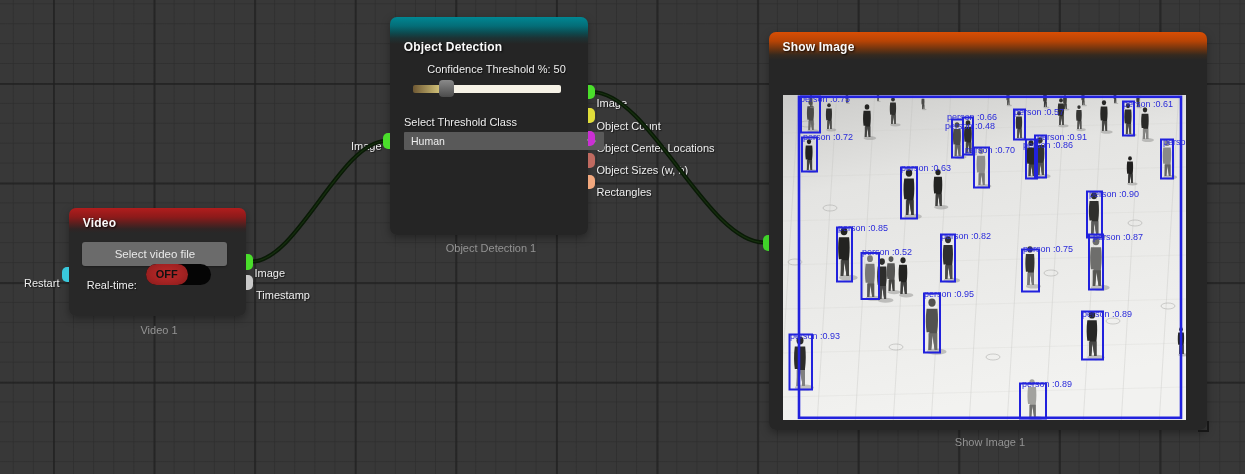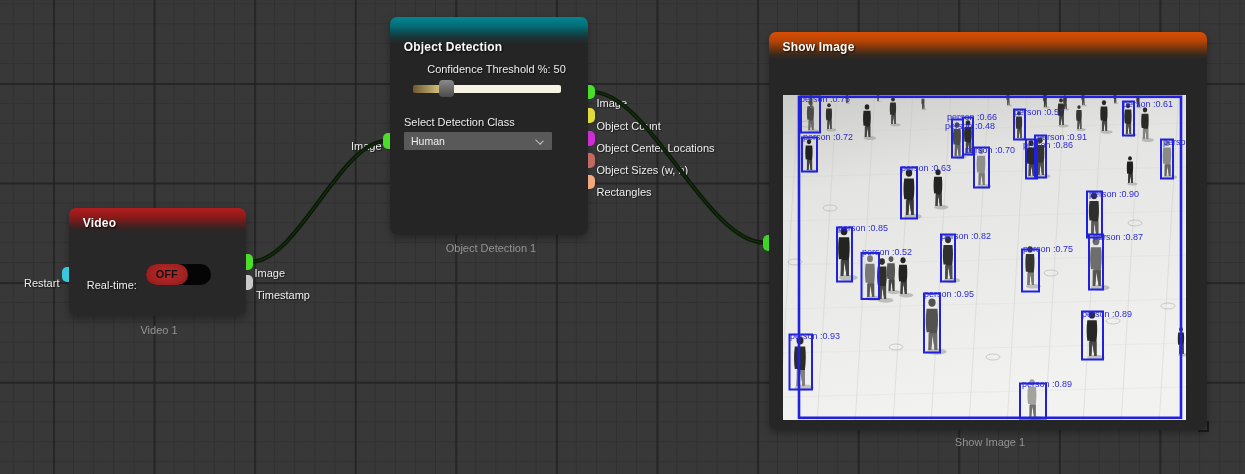--- a/index.html
+++ b/index.html
@@ -32,20 +32,21 @@
 <svg width="1245" height="474" viewBox="0 0 1245 474" style="z-index:1;">
   <path d="M 252,261.5 C 297,261.5 341,141 386,141" fill="none" stroke="#0a1a07" stroke-width="4.2"></path>
   <path d="M 252,261.5 C 297,261.5 341,141 386,141" fill="none" stroke="#16300e" stroke-width="1.2"></path>
   <path d="M 592,92 C 649,92 707,242.5 764,242.5" fill="none" stroke="#0a1a07" stroke-width="4.2"></path>
   <path d="M 592,92 C 649,92 707,242.5 764,242.5" fill="none" stroke="#16300e" stroke-width="1.2"></path>
 </svg>
 
 <div class="node" style="left:68.8px;top:207.5px;width:177px;height:108.5px;z-index:2;
   background:linear-gradient(to bottom,#b11d1d 0px,#8d1a1a 9px,#55201f 16px,#302424 21px,#282828 25px,#282828 100%);">
   <div class="ntitle" style="top:8px;">Video</div>
+  <div class="btn" style="left:13.7px;top:34px;width:145px;height:24.5px;line-height:24.5px;">Select video file</div>
   <div class="plabel" style="left:18px;top:71.5px;">Real-time:</div>
   <div style="position:absolute;left:77px;top:56px;width:65px;height:21px;border-radius:11px;background:#050505;">
     <div style="position:absolute;left:0;top:0;width:42px;height:21px;border-radius:11px;
       background:radial-gradient(ellipse at 50% 45%,#bb2b2b 0%,#a32222 55%,#851c1c 100%);
       color:#111;font-size:11px;font-weight:bold;text-align:center;line-height:21px;">OFF</div>
   </div>
 </div>
 <div class="nlabel" style="left:159px;top:324px;">Video 1</div>
 
 <div class="port" style="left:61.6px;top:266.8px;width:7.4px;height:15.4px;background:#39c8dc;border-radius:5px 0 0 5px;z-index:3;"></div>
@@ -56,22 +57,22 @@
 <div class="plabel" style="left:256px;top:288.8px;">Timestamp</div>
 
 <div class="node" style="left:389.7px;top:17.1px;width:198.5px;height:218.3px;z-index:2;
   background:linear-gradient(to bottom,#008793 0px,#046d77 9px,#0d4a4f 16px,#1d3234 21px,#252525 27px,#252525 100%);">
   <div class="ntitle" style="top:23px;">Object Detection</div>
   <div class="plabel" style="left:23.5px;top:45.5px;font-size:11px;margin-left:14px;">Confidence Threshold %: 50</div>
   <div style="position:absolute;left:23px;top:67.8px;width:148.5px;height:8.2px;border-radius:2px;
     background:linear-gradient(to right,#6e5833 0%,#d7c77c 19%,#f6f2e6 21%,#f6f2e6 100%);"></div>
   <div style="position:absolute;left:49.7px;top:63.4px;width:15px;height:17px;border-radius:4px;
     background:linear-gradient(to bottom,#8a8a8a,#4b4b4b);"></div>
-  <div class="plabel" style="left:14.3px;top:98.5px;">Select Detection Class</div>
-  <div style="position:absolute;left:14.3px;top:115.4px;width:148px;height:18px;background:#595959;border-radius:1px;">
+  <div class="plabel" style="left:14.3px;top:98.5px;">Select Threshold Class</div>
+  <div style="position:absolute;left:14.3px;top:115.4px;width:200px;height:18px;background:#595959;border-radius:1px;">
     <div style="position:absolute;left:7px;top:2.5px;font-size:10.5px;color:#efefef;">Human</div>
     <div style="position:absolute;right:9px;top:4.5px;width:6px;height:6px;border-right:1.6px solid #cfcfcf;border-bottom:1.6px solid #cfcfcf;transform:rotate(45deg) scale(1,.75);"></div>
   </div>
 </div>
 <div class="nlabel" style="left:491px;top:241.5px;">Object Detection 1</div>
 
 <div class="port" style="left:382.5px;top:133.2px;width:7.4px;height:15.4px;background:#4ade2b;border-radius:5px 0 0 5px;z-index:3;"></div>
 <div class="plabel" style="left:351px;top:139.8px;">Image</div>
 <div class="port" style="left:588px;top:85px;width:7px;height:14.4px;background:#4ade2b;border-radius:0 5px 5px 0;z-index:3;"></div>
 <div class="plabel" style="left:596.5px;top:96.9px;">Image</div>

